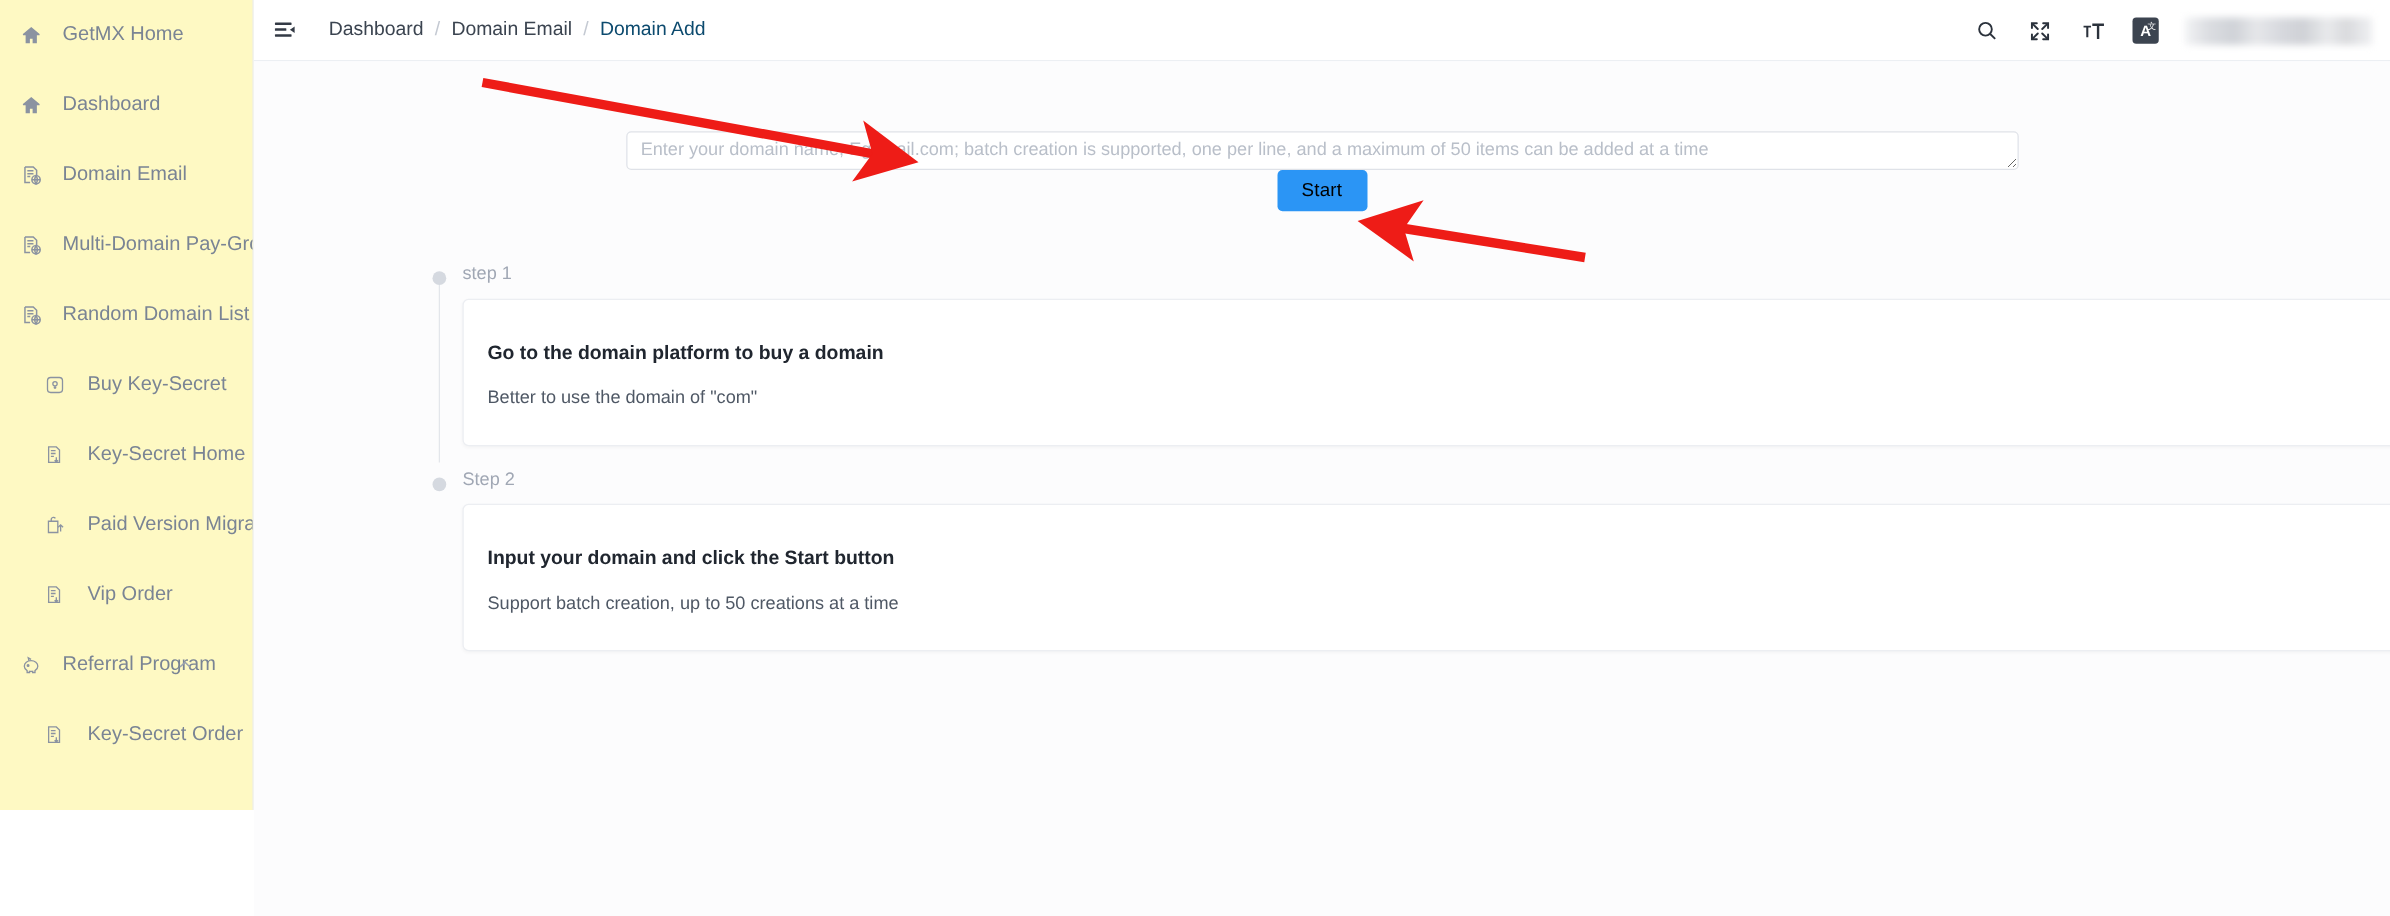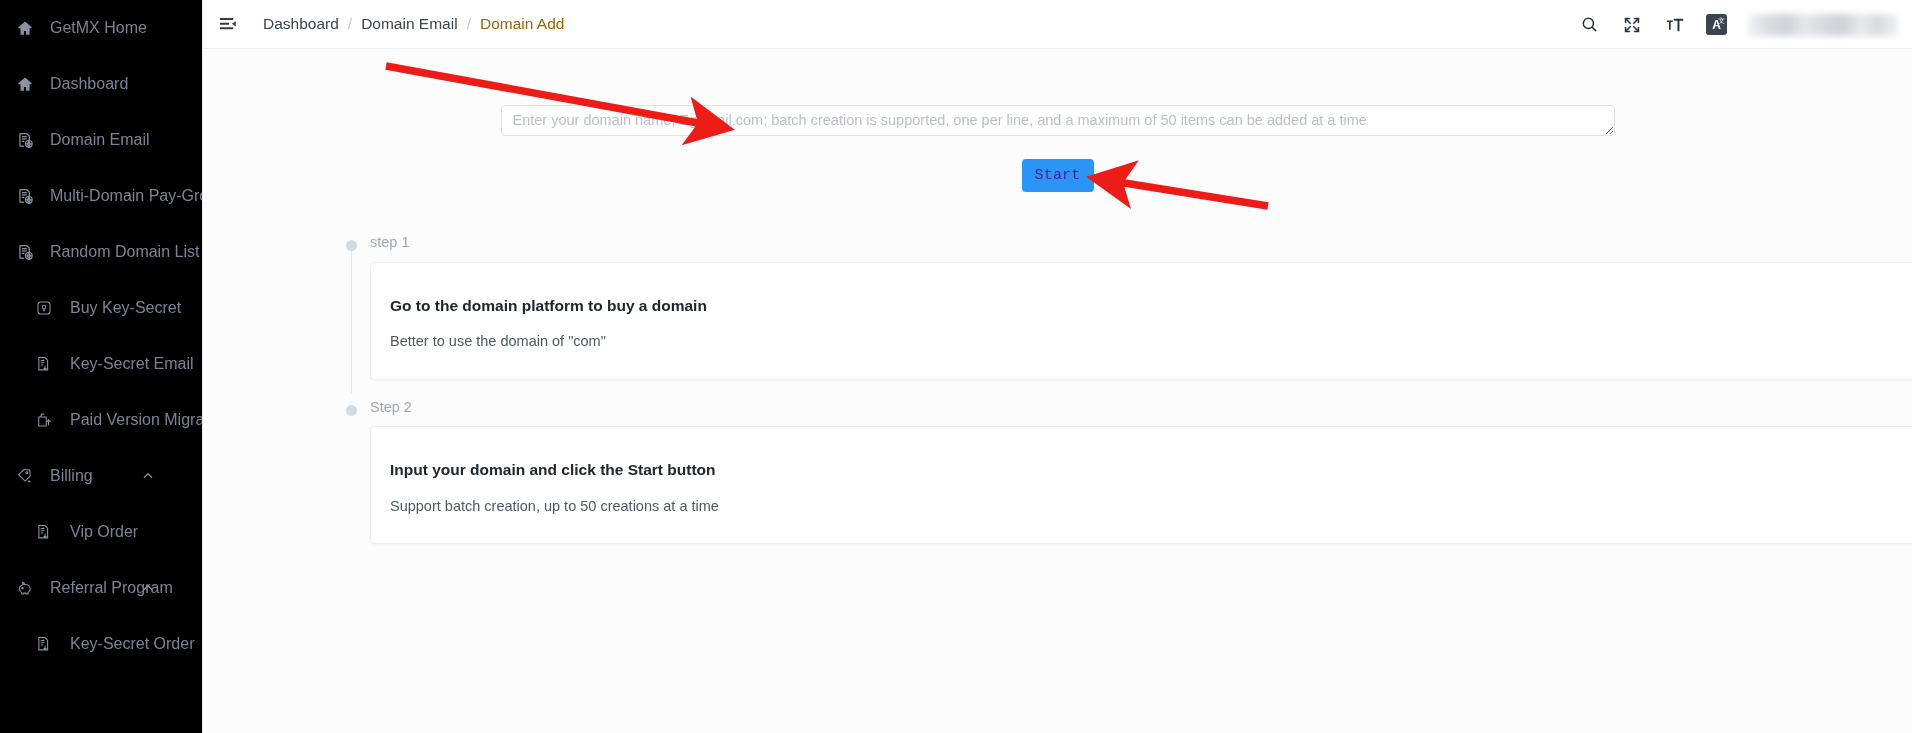--- a/index.html
+++ b/index.html
@@ -14,22 +14,22 @@
     position: relative;
     width: 1912px; height: 733px;
     display: flex;
     background: #ffffff;
   }
 
   
   .sidebar {
     width: 203px;
     flex: 0 0 203px;
-    height: 733px;
-    background: #000000;
+    height: 648px;
+    background: #fef9c3;
     border-right: 1px solid #e9ecef;
     overflow: hidden;
     position: relative;
   }
   .nav-item {
     display: flex;
     align-items: center;
     height: 56px;
     padding-left: 14px;
     color: #7a8494;
@@ -84,21 +84,21 @@
     cursor: pointer;
   }
   .breadcrumb {
     margin-left: 24px;
     display: flex;
     align-items: center;
     font-size: 15.5px;
     color: #3b4450;
   }
   .crumb { color: #3b4450; cursor: pointer; }
-  .crumb.muted { color: #a16207; cursor: default; }
+  .crumb.muted { color: #0c4a6e; cursor: default; }
   .crumb-sep { color: #c4c9d2; margin: 0 9px; }
 
   .topbar-right {
     position: absolute;
     right: 8px; top: 0;
     height: 49px;
     display: flex;
     align-items: center;
     gap: 19px;
     padding-right: 6px;
@@ -162,28 +162,27 @@
     color: #3b4450;
     padding: 4px 11px;
     outline: none;
     resize: vertical;
     line-height: 21px;
     overflow: hidden;
   }
   .domain-input::placeholder { color: #b9bfc9; }
 
   .start-btn {
-    margin-top: 23px;
     width: 72px; height: 33px;
     background: #2b95f5;
     border: none;
     border-radius: 4px;
-    color: #4c1d95;
+    color: #000000;
     font-size: 15px;
-    font-family: Liberation Mono, monospace;
+    font-family: Liberation Sans, sans-serif;
     cursor: pointer;
     letter-spacing: .2px;
   }
 
   
   .steps {
     margin: 41px 0 0 143px;
     width: 1606px;
     position: relative;
   }
@@ -328,49 +327,34 @@
     </div>
 
     <div class="nav-item sub">
       <span class="nav-ico">
         <svg width="18" height="18" viewBox="0 0 24 24" fill="none" stroke="currentColor" stroke-width="1.4">
           <path d="M5.2 3.4h8.2l3.4 3.4v13H5.2z"></path>
             <path d="M7.6 7.4h5M7.6 10.4h5M7.6 13.4h3.2"></path>
           <path d="M13.4 14.4v4.6M11.6 17.6l1.8 1.9 1.9-1.9"></path>
         </svg>
       </span>
-      <span class="nav-label">Key-Secret Email</span>
+      <span class="nav-label">Key-Secret Home</span>
     </div>
 
     <div class="nav-item sub">
       <span class="nav-ico">
         <svg width="18" height="18" viewBox="0 0 24 24" fill="none" stroke="currentColor" stroke-width="1.4">
           <path d="M5 8h10v12H5z"></path>
             <path d="M8 8V5.6A2.4 2.4 0 0 1 12.4 5"></path>
           <path d="M18 19v-7M15.4 14.4 18 11.8l2.6 2.6"></path>
         </svg>
       </span>
       <span class="nav-label">Paid Version Migration</span>
     </div>
 
-    <div class="nav-item group">
-      <span class="nav-ico">
-        <svg width="18" height="18" viewBox="0 0 24 24" fill="none" stroke="currentColor" stroke-width="1.4">
-          <path d="M3.6 10.2 10.4 3.4l8 .6.6 8-6.8 6.8z"></path>
-            <circle cx="14.4" cy="7.6" r="1.3"></circle>
-          <path d="M17.4 17.6v3.2M15.8 19.2h3.2"></path>
-        </svg>
-      </span>
-      <span class="nav-label">Billing</span>
-      <span class="caret">
-        <svg width="12" height="12" viewBox="0 0 12 12" fill="none" stroke="currentColor" stroke-width="1.3">
-            <path d="M2 7.6 6 3.8l4 3.8"></path>
-          </svg>
-      </span>
-    </div>
 
     <div class="nav-item sub">
       <span class="nav-ico">
         <svg width="18" height="18" viewBox="0 0 24 24" fill="none" stroke="currentColor" stroke-width="1.4">
           <path d="M5.2 3.4h8.2l3.4 3.4v13H5.2z"></path>
             <path d="M7.6 7.4h5M7.6 10.4h5M7.6 13.4h3.2"></path>
           <path d="M13.4 14.4v4.6M11.6 17.6l1.8 1.9 1.9-1.9"></path>
         </svg>
       </span>
       <span class="nav-label">Vip Order</span>

